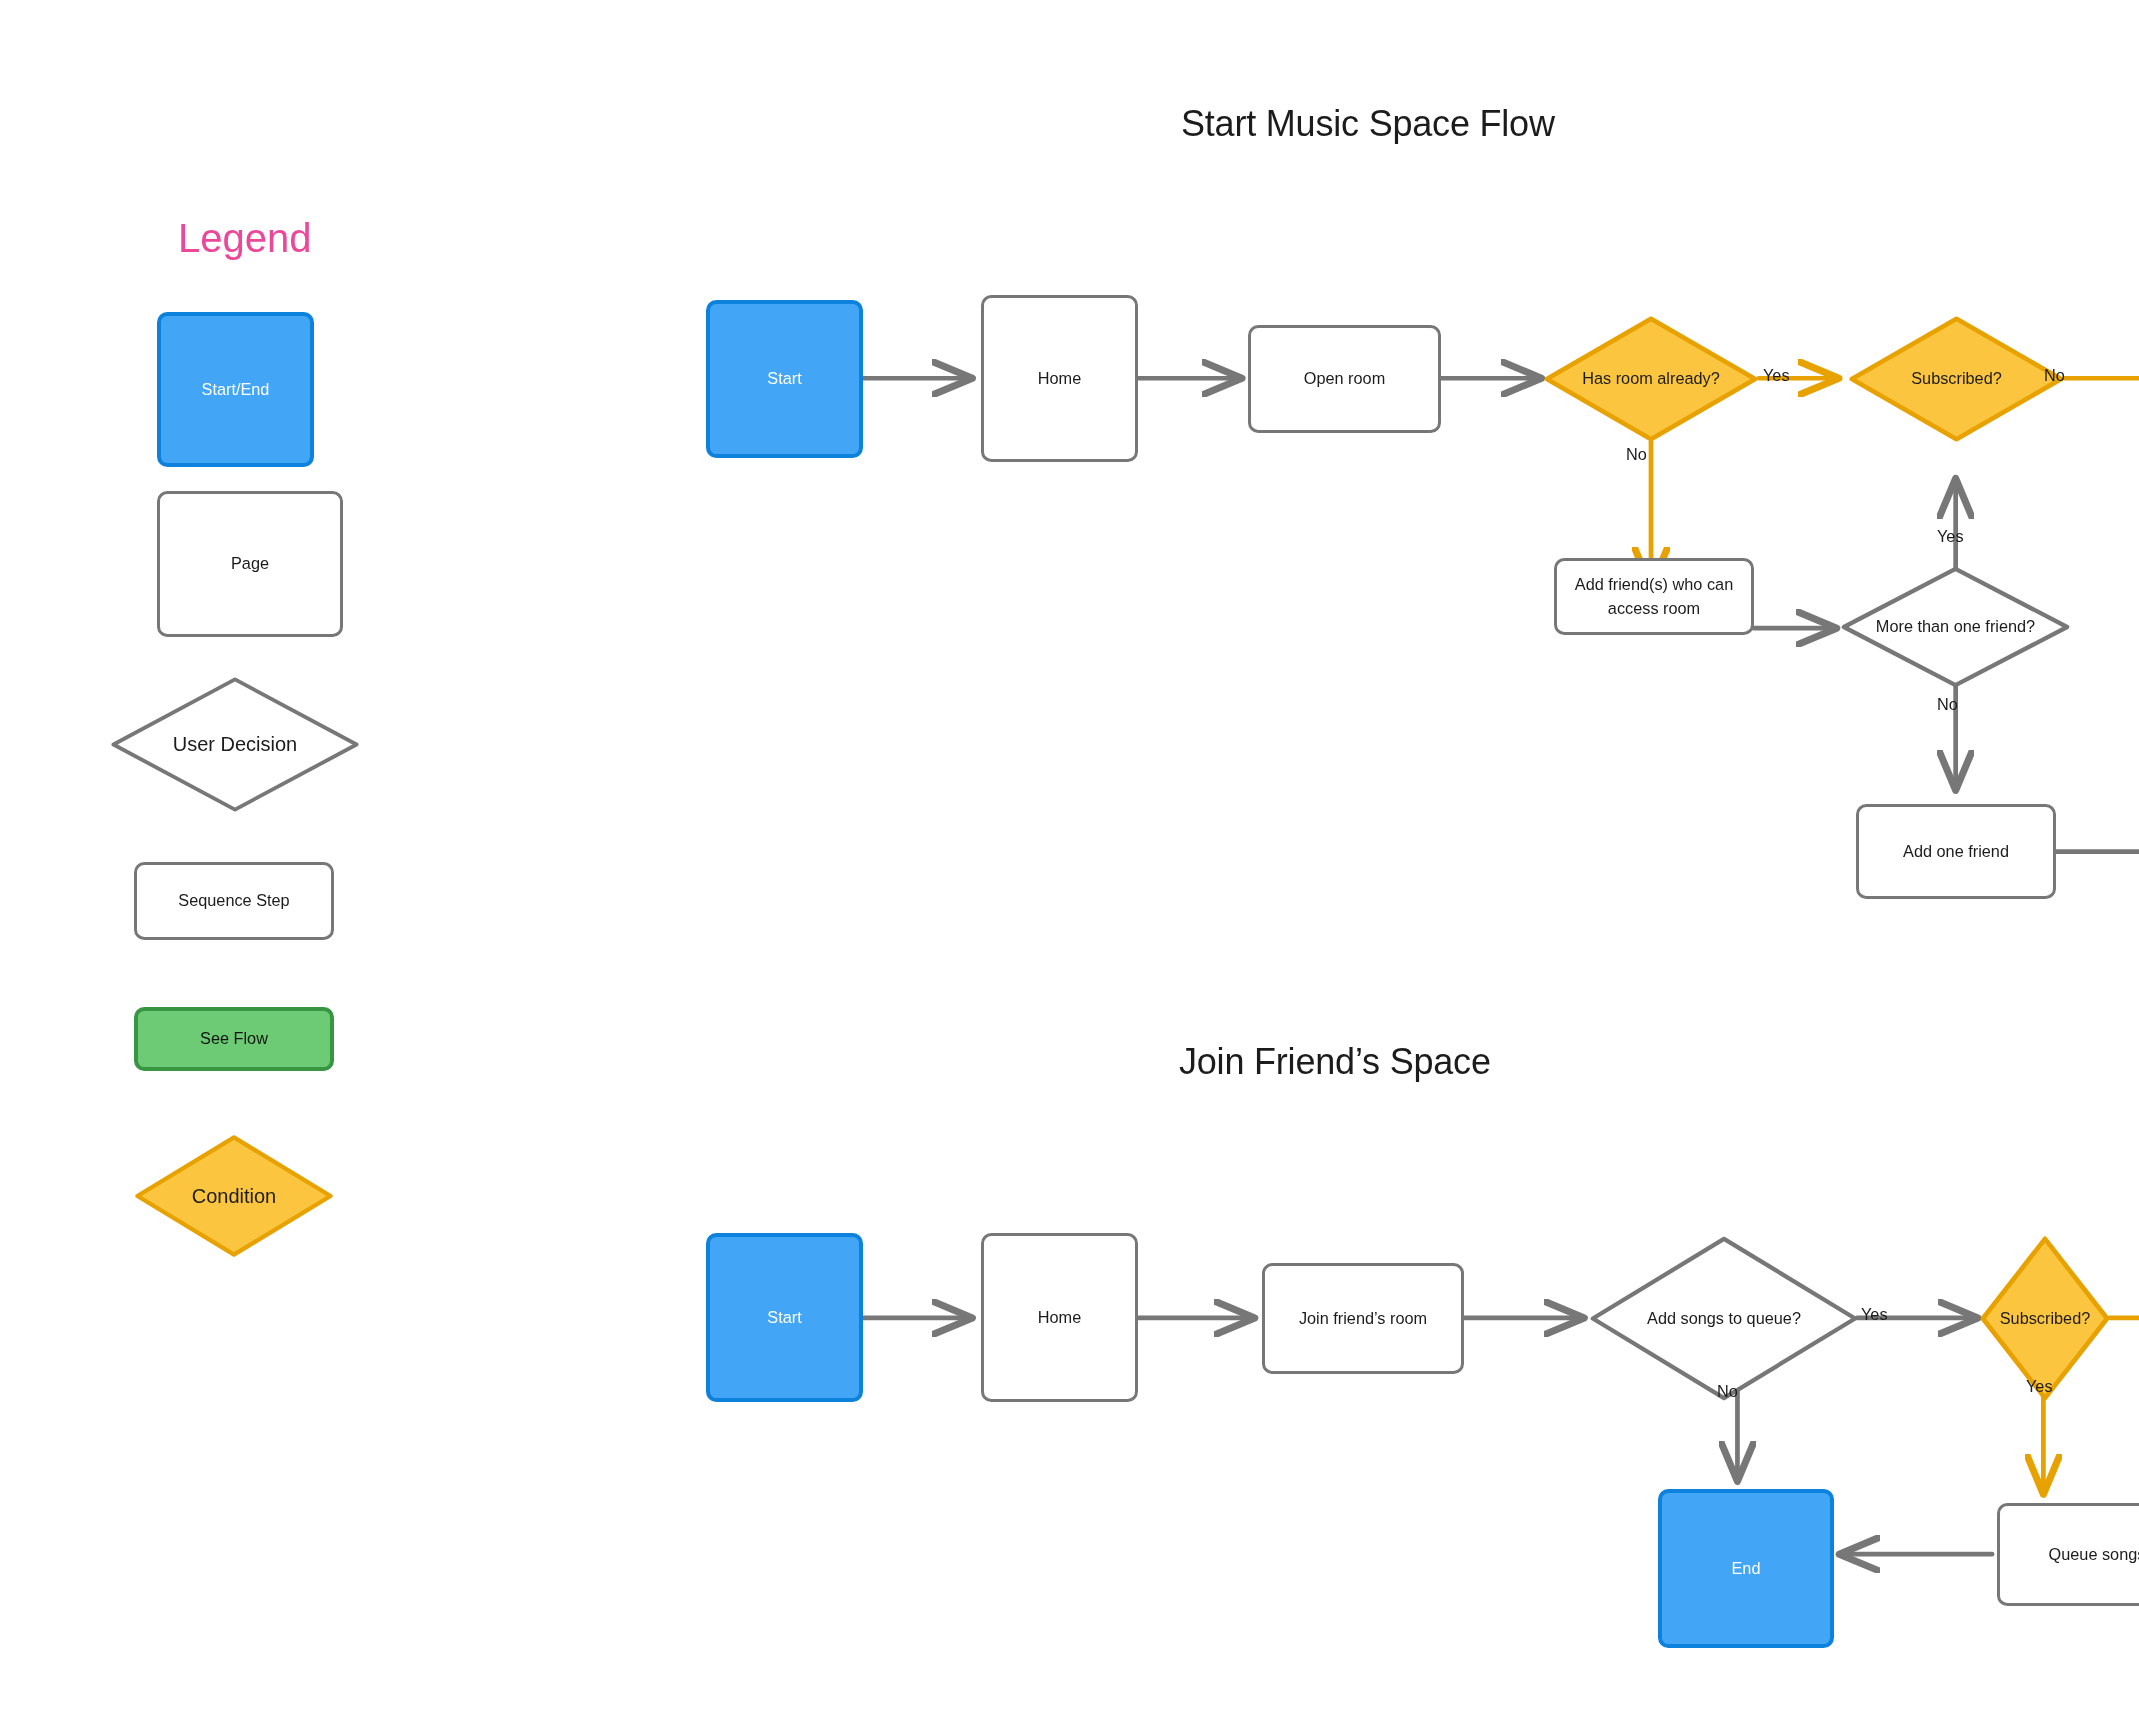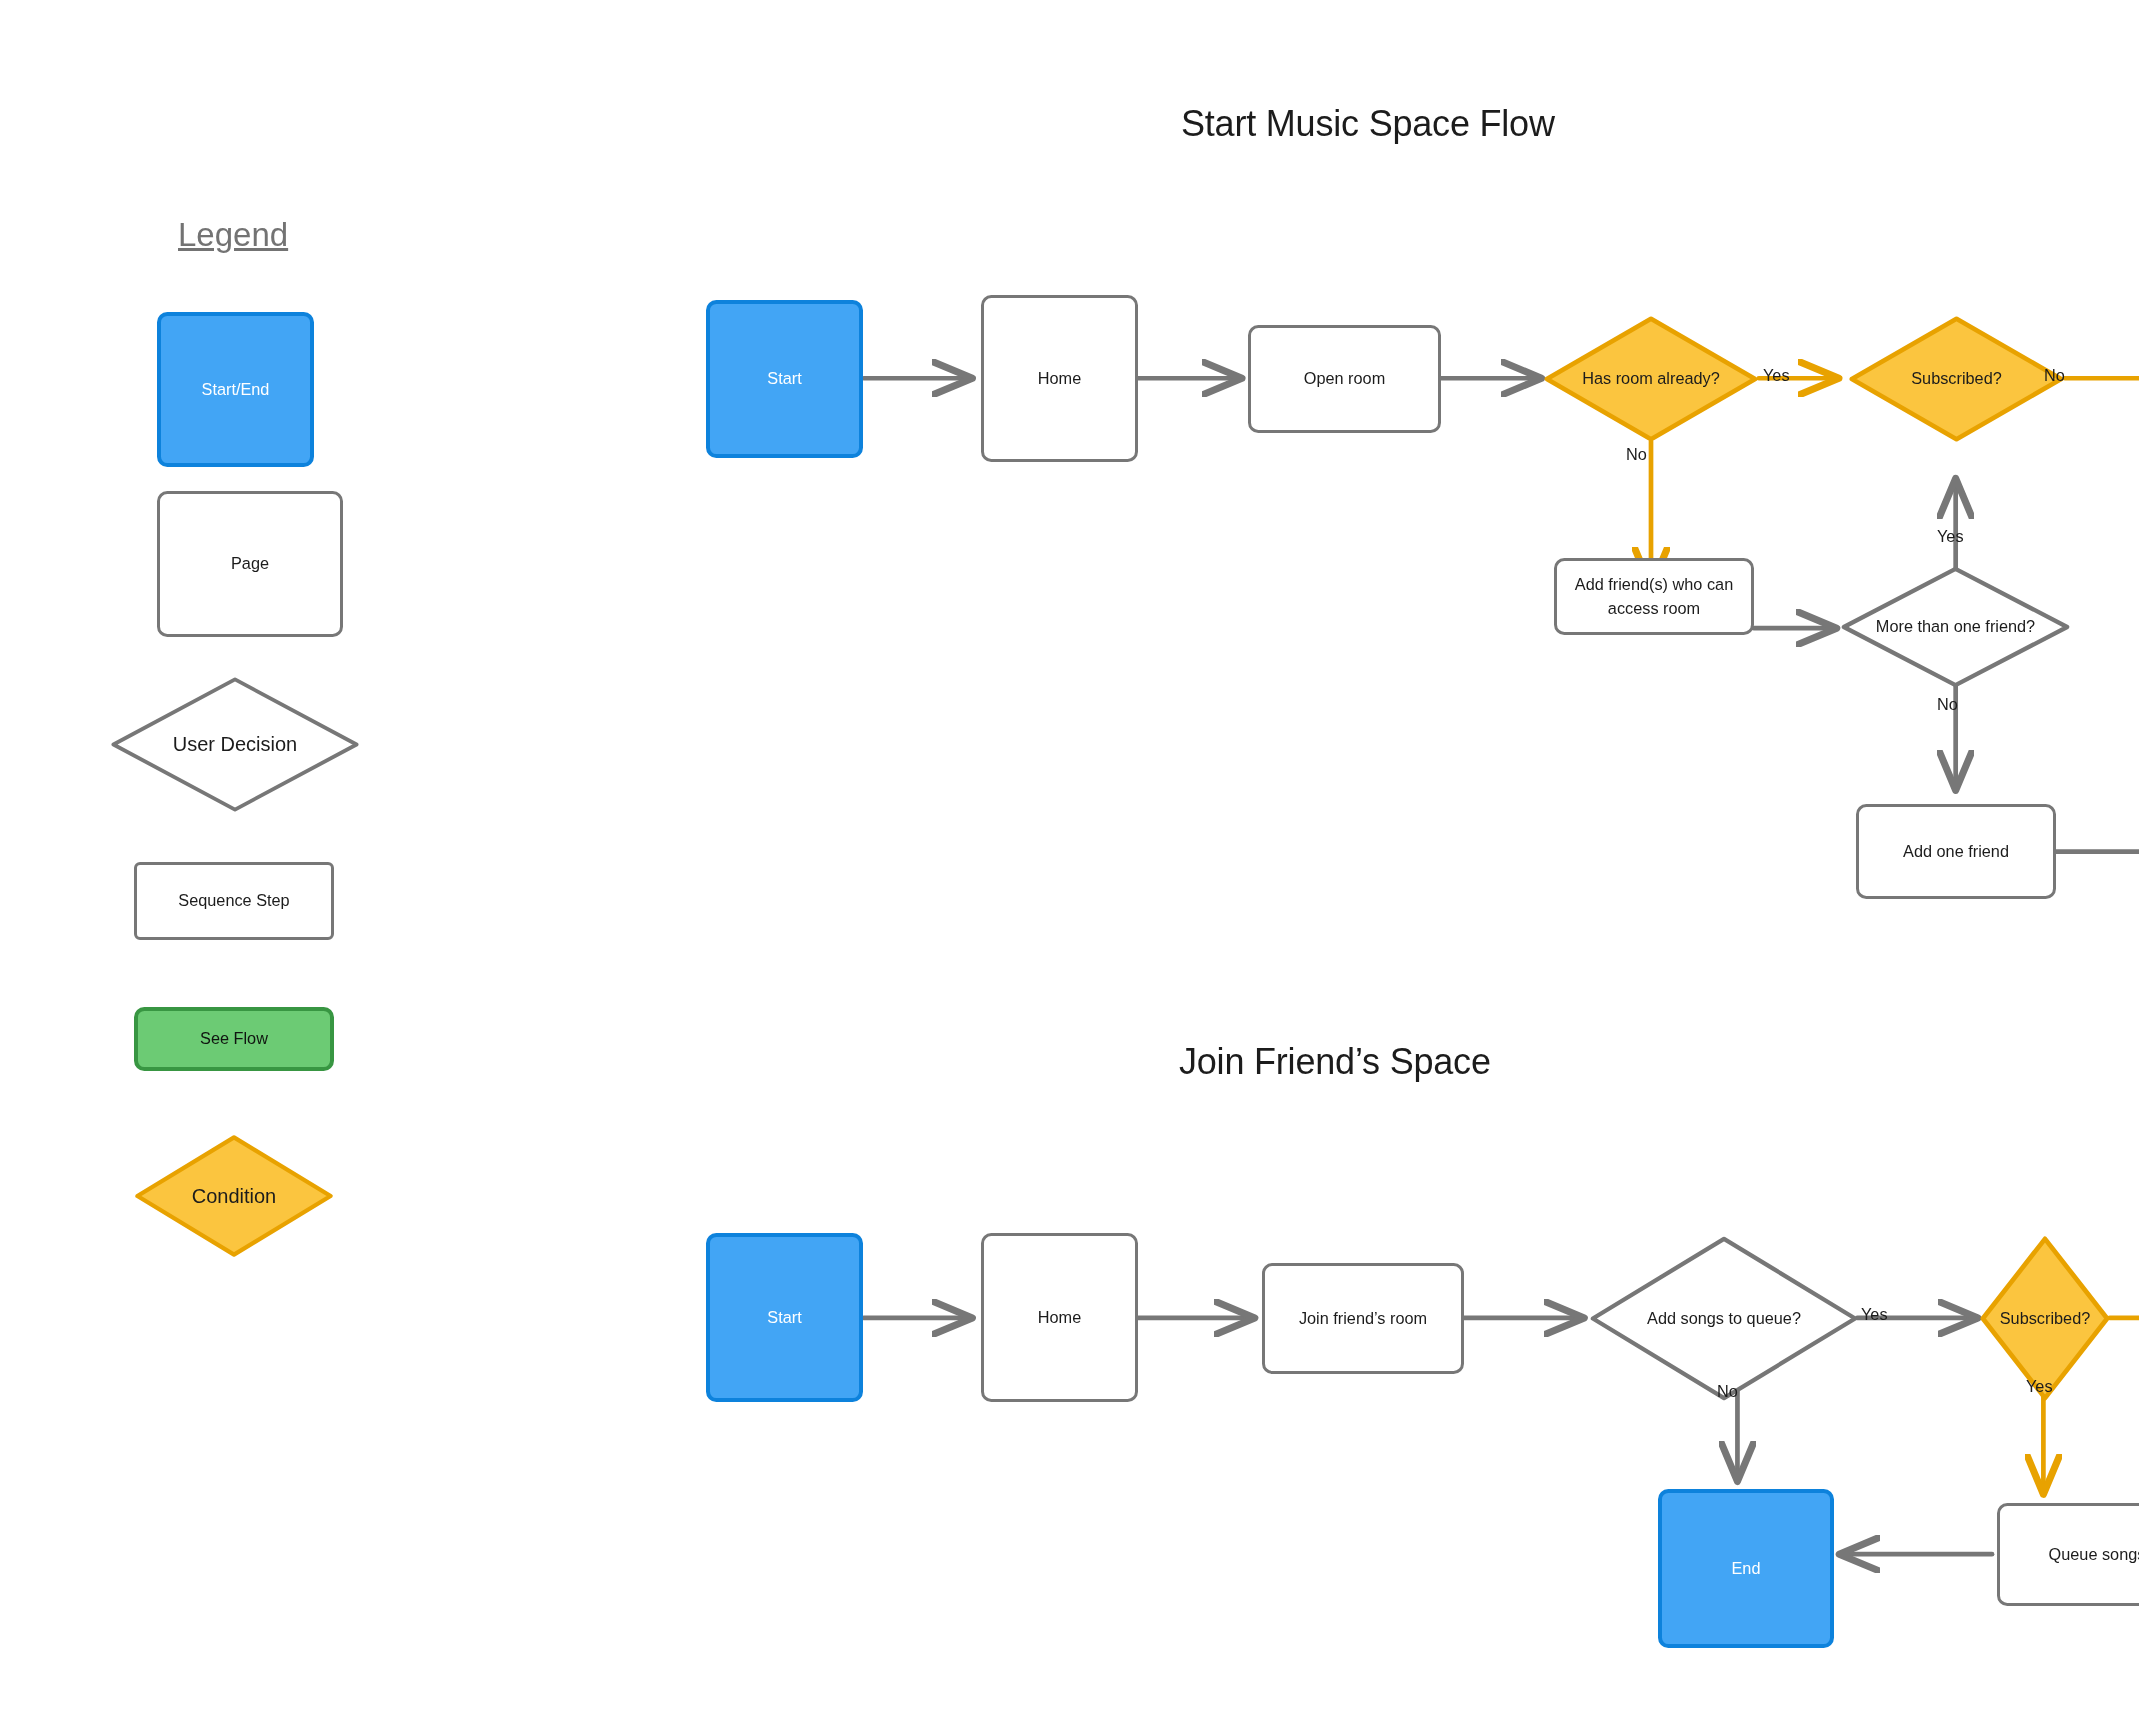--- a/index.html
+++ b/index.html
@@ -88,24 +88,23 @@
   
   .t-title {
     position: absolute;
     font-size: 36px;
     color: #1c1c1c;
     letter-spacing: -0.2px;
     white-space: nowrap;
   }
   .t-legend-head {
     position: absolute;
-    font-size: 33px;
-    color: #737373;
+    font-size: 40px;
+    color: #ec4899;
     white-space: nowrap;
-    text-decoration: underline;
   }
   .nlabel { font-size: 16.3px; }
   .legendlabel { font-size: 20px; }
   .elabel {
     position: absolute;
     font-size: 16.3px;
     color: #1c1c1c;
     white-space: nowrap;
   }
 </style>
@@ -163,21 +162,21 @@
     <span>Page</span>
   </div>
 
   <div class="diamond" style="left:110px; top:676px; width:250px; height:137px;">
     <svg viewBox="0 0 584 320" preserveAspectRatio="none">
       <polygon class="dshape" points="292,8 576,160 292,312 8,160" fill="#ffffff" stroke="#777777" stroke-width="9" stroke-linejoin="round"></polygon>
     </svg>
     <div class="dlabel legendlabel">User Decision</div>
   </div>
 
-  <div class="node rect n-step nlabel" style="left:134px; top:862px; width:200px; height:78px;border-radius:6px;">
+  <div class="node rect n-step nlabel" style="left:134px; top:862px; width:200px; height:78px;">
     <span>Sequence Step</span>
   </div>
 
   <div class="node rect n-flow nlabel" style="left:134px; top:1007px; width:200px; height:64px;">
     <span>See Flow</span>
   </div>
 
   <div class="diamond" style="left:134px; top:1134px; width:200px; height:124px;">
     <svg viewBox="0 0 468 290" preserveAspectRatio="none">
       <polygon class="dshape" points="234,8 460,145 234,282 8,145" fill="#FBC53F" stroke="#E8A200" stroke-width="10" stroke-linejoin="round"></polygon>

